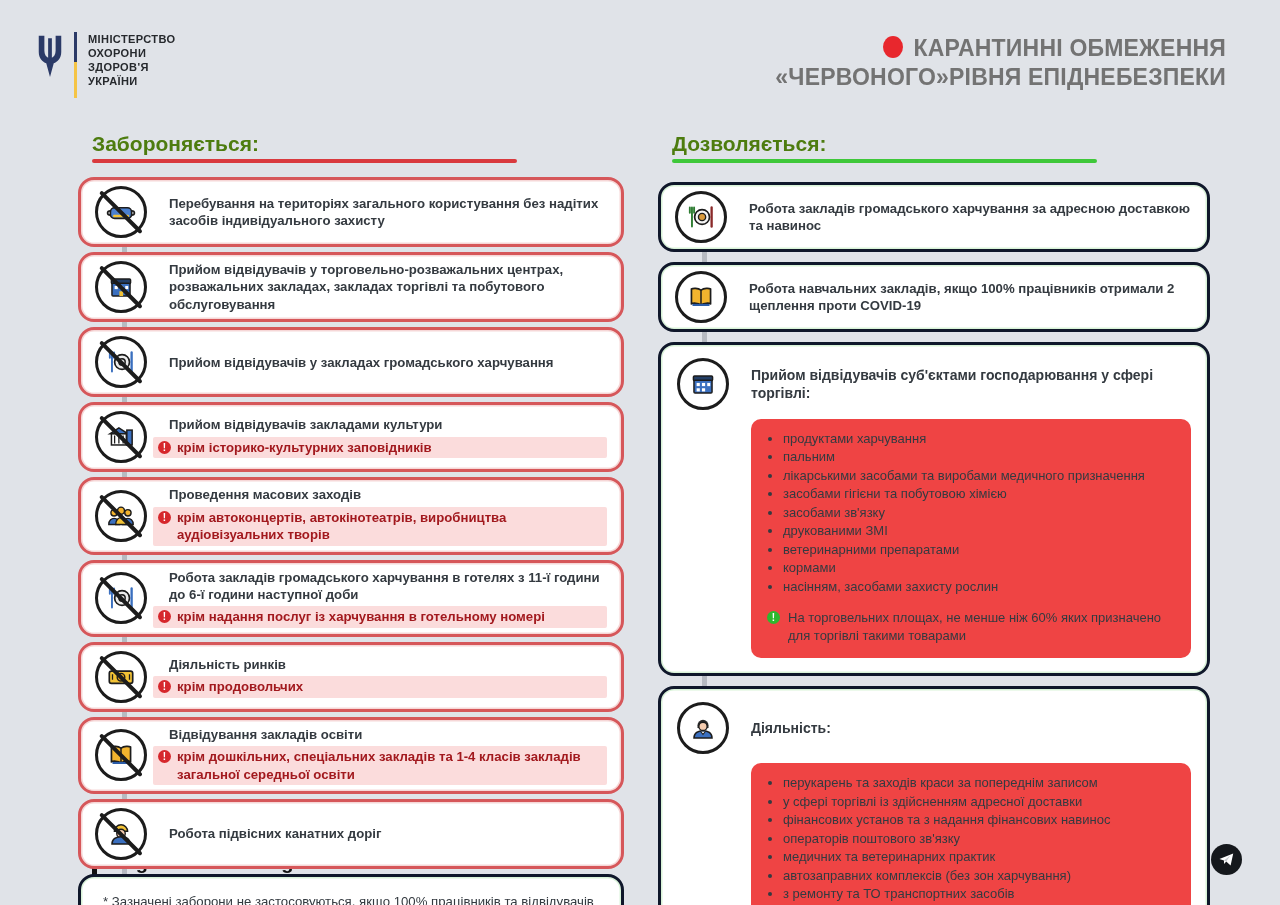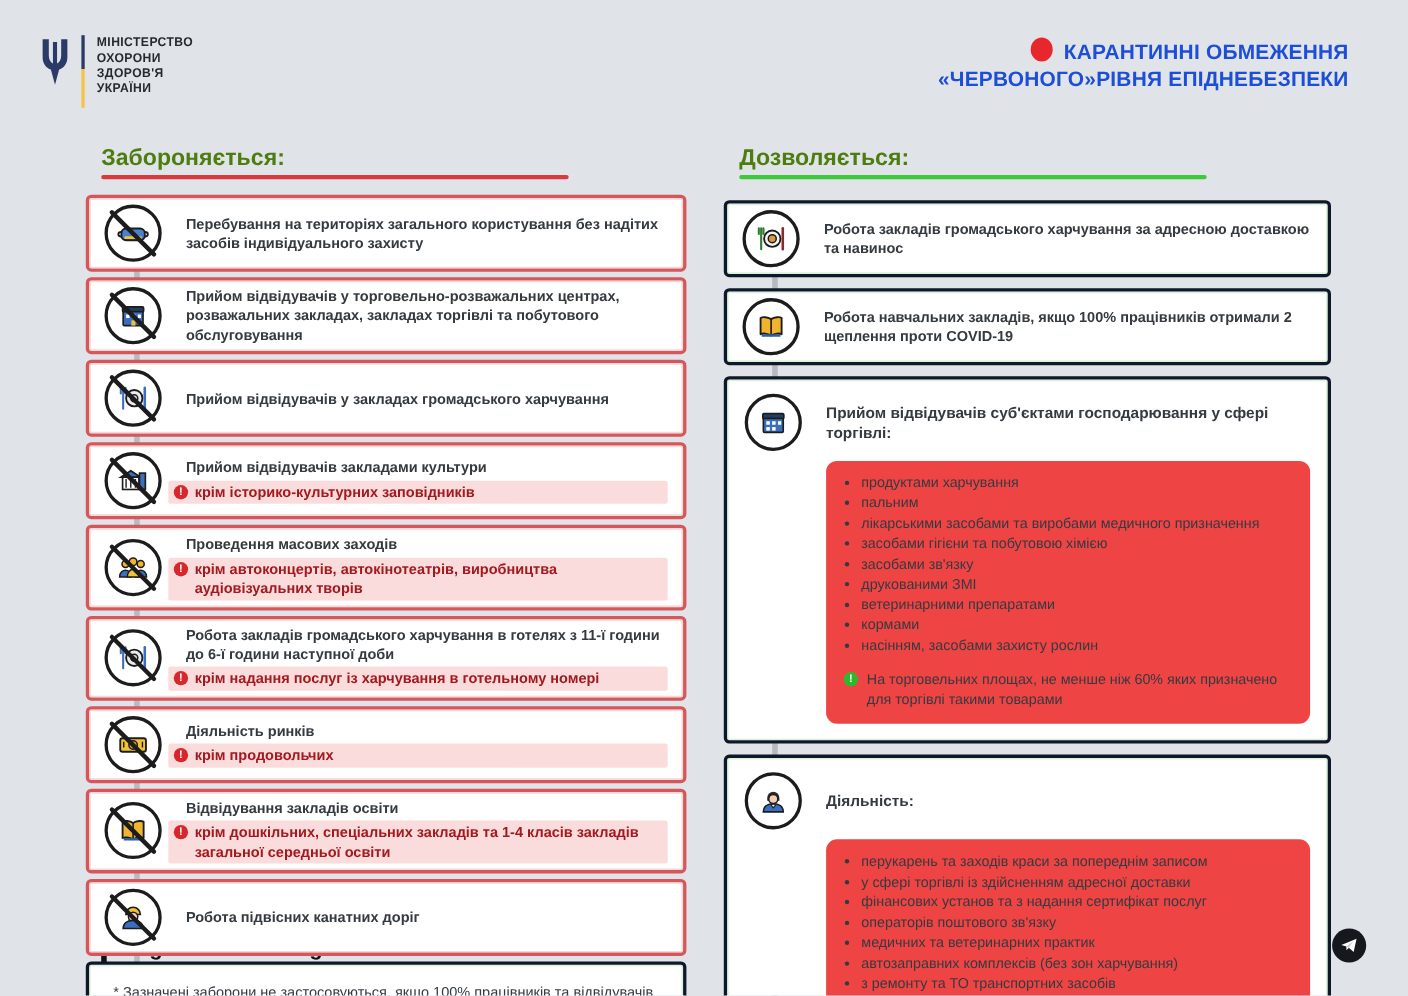--- a/index.html
+++ b/index.html
@@ -14,40 +14,40 @@
   .page { position:absolute; inset:0; }
 
   
   .moh-logo { position:absolute; left:35px; top:32px; display:flex; align-items:flex-start; }
   .moh-logo .trident { width:30px; height:46px; margin-top:2px; }
   .moh-logo .divider { width:3px; height:66px; margin:0 11px 0 9px;
     background: linear-gradient(to bottom, #2b3a67 0 46%, #f5c445 46% 100%); }
   .moh-logo .lines { font-size:11.5px; font-weight:700; letter-spacing:.4px;
     line-height:1.22; color:#26292d; transform:scaleX(.96); transform-origin:left; }
   .page-title { position:absolute; right:54px; top:34px; text-align:right;
-    font-size:19px; font-weight:800; color:#1d4ed8; line-height:1.24; letter-spacing:.2px; }
+    font-size:23px; font-weight:800; color:#737373; line-height:1.24; letter-spacing:.2px; }
   .page-title .dot { display:inline-block; width:20px; height:22px; border-radius:50%;
     background:#e8272d; margin-right:10px; vertical-align:-2px; }
 
   
   .col { position:absolute; top:132px; }
   .col-left  { left:78px;  width:546px; }
   .col-right { left:658px; width:552px; }
   .col h2 { font-size:21px; font-weight:800; color:#4d7c0f; margin:0 0 3px 14px; }
   .rule { height:4px; border-radius:2px; margin:0 0 9px 14px; }
   .rule.red   { background:#d93a3e; width:425px; }
   .rule.green { background:#3fc83a; width:425px; }
 
   .boxes { position:relative; display:flex; flex-direction:column; }
   .boxes.gap-s > * + * { margin-top:5px; }
   .boxes.gap-m > * + * { margin-top:10px; }
   .connector { position:absolute; left:44px; top:14px; bottom:14px; width:5px;
     background:#b6bac1; z-index:0; }
 
-  .box { position:relative; z-index:1; background:#fff; border-radius:5px;
+  .box { position:relative; z-index:1; background:#fff; border-radius:16px;
     display:flex; align-items:center; padding:6px 14px; min-height:52px; }
   .box.red   { border:3px solid #d6575a; box-shadow: inset 0 0 0 1.5px #f6d7d7; }
   .box.green { border:3px solid #0f172a; box-shadow: inset 0 0 0 1.5px #d9f3d8; }
   .box.big { display:block; padding:13px 16px 15px; }
 
   .icon-wrap { width:52px; height:52px; flex:0 0 52px; margin-right:22px; position:relative; }
   .icon-circle { width:52px; height:52px; border:3px solid #1c1c1c; border-radius:50%;
     background:#fff; display:flex; align-items:center; justify-content:center; }
   .icon-circle svg { width:34px; height:34px; }
   .slash { position:absolute; left:50%; top:50%; width:58px; height:3.6px; background:#1c1c1c;
@@ -355,21 +355,21 @@
                   <path d="M14 19.5 l2 2.5 2-2.5" fill="#fff" stroke="#1c1c1c" stroke-width="1"></path>
                 </svg>
               </div>
             </div>
             <div class="btext">Діяльність:</div>
           </div>
           <div class="panel">
             <ul>
               <li>перукарень та заходів краси за попереднім записом</li>
               <li>у сфері торгівлі із здійсненням адресної доставки</li>
-              <li>фінансових установ та з надання сертифікат послуг</li>
+              <li>фінансових установ та з надання фінансових навинос</li>
               <li>операторів поштового зв'язку</li>
               <li>медичних та ветеринарних практик</li>
               <li>автозаправних комплексів (без зон харчування)</li>
               <li>з ремонту та ТО транспортних засобів</li>
               <li>з ремонту комп'ютерів, побутових виробів</li>
             </ul>
           </div>
         </div>
       </div>
   </section>

